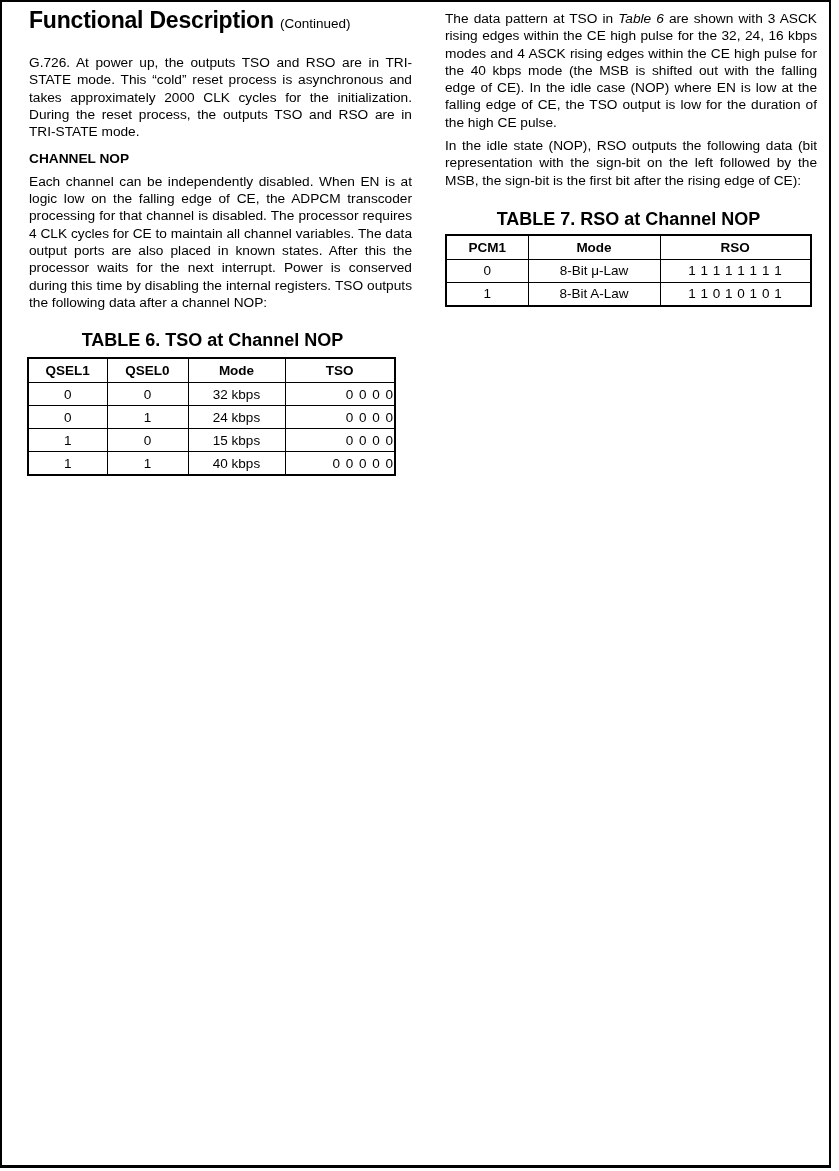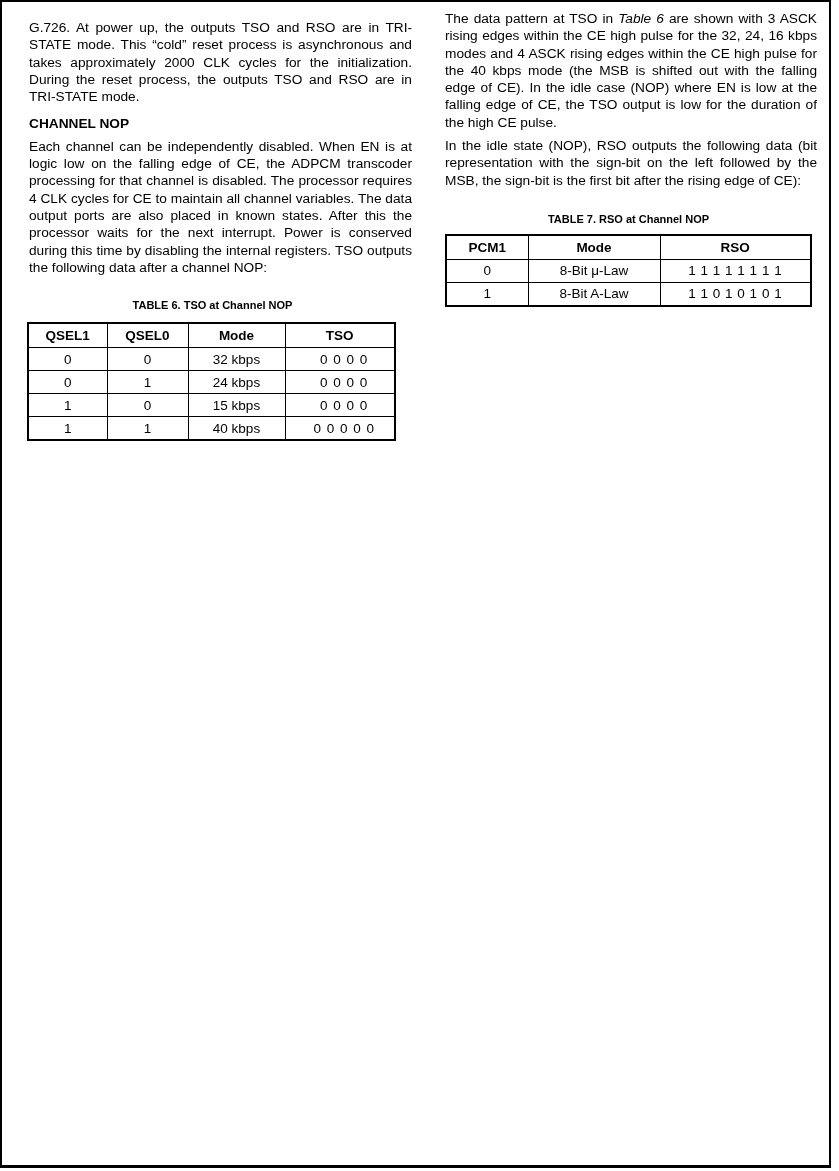--- a/index.html
+++ b/index.html
@@ -54,21 +54,21 @@
     margin: 10px 0 0 0;
     font-size: 13.7px;
     line-height: 17.3px;
     font-weight: bold;
   }
   .col-left p.after-heading { margin-top: 5px; }
 
   .table-block-left  { margin-top: 21px; margin-left: -2px; width: 371px; }
   .table-block-right { margin-top: 22px; width: 367px; }
   .table-title {
-    font-size: 11px;
+    font-size: 18px;
     font-weight: bold;
     text-align: center;
     line-height: 16px;
   }
   .table-block-left  table { margin-top: 9px; padding-left: 8px; }
   .table-block-right table { margin-top: 7px; padding-left: 33px; }
 
   table {
     border-collapse: collapse;
     table-layout: fixed;
@@ -83,36 +83,37 @@
     overflow: hidden;
     white-space: nowrap;
   }
   th { font-weight: bold; height: 23px; }
 
   
   .t6 col.c0 { width: 79px; }
   .t6 col.c1 { width: 81px; }
   .t6 col.c2 { width: 97px; }
   .t6 col.c3 { width: 110px; }
-  .t6 td.bits { text-align: center; padding-left: 9px; letter-spacing: 1px; }
+  .t6 td.bits { text-align: right; padding-left: 9px; letter-spacing: 1px; }
 
   
   .t7 col.c0 { width: 82px; }
   .t7 col.c1 { width: 132px; }
   .t7 col.c2 { width: 151px; }
   .t7 td.bits { letter-spacing: 0.5px; }
 
   .italic { font-style: italic; }
 </style>
 </head>
 <body>
 
 <div class="page">
 
   <div class="col col-left">
+    <h1 class="doc-title"><span>Functional Description</span> <span class="continued">(Continued)</span></h1>
 
     <p class="body first">G.726. At power up, the outputs TSO and RSO are in TRI-STATE mode. This “cold” reset process is asynchronous and takes approximately 2000 CLK cycles for the initialization. During the reset process, the outputs TSO and RSO are in TRI-STATE mode.</p>
 
     <h2 class="section">CHANNEL NOP</h2>
 
     <p class="body after-heading">Each channel can be independently disabled. When EN is at logic low on the falling edge of CE, the ADPCM transcoder processing for that channel is disabled. The processor requires 4 CLK cycles for CE to maintain all channel variables. The data output ports are also placed in known states. After this the processor waits for the next interrupt. Power is conserved during this time by disabling the internal registers. TSO outputs the following data after a channel NOP:</p>
 
     <div class="table-block-left">
       <div class="table-title">TABLE 6. TSO at Channel NOP</div>
       <table class="t6">

